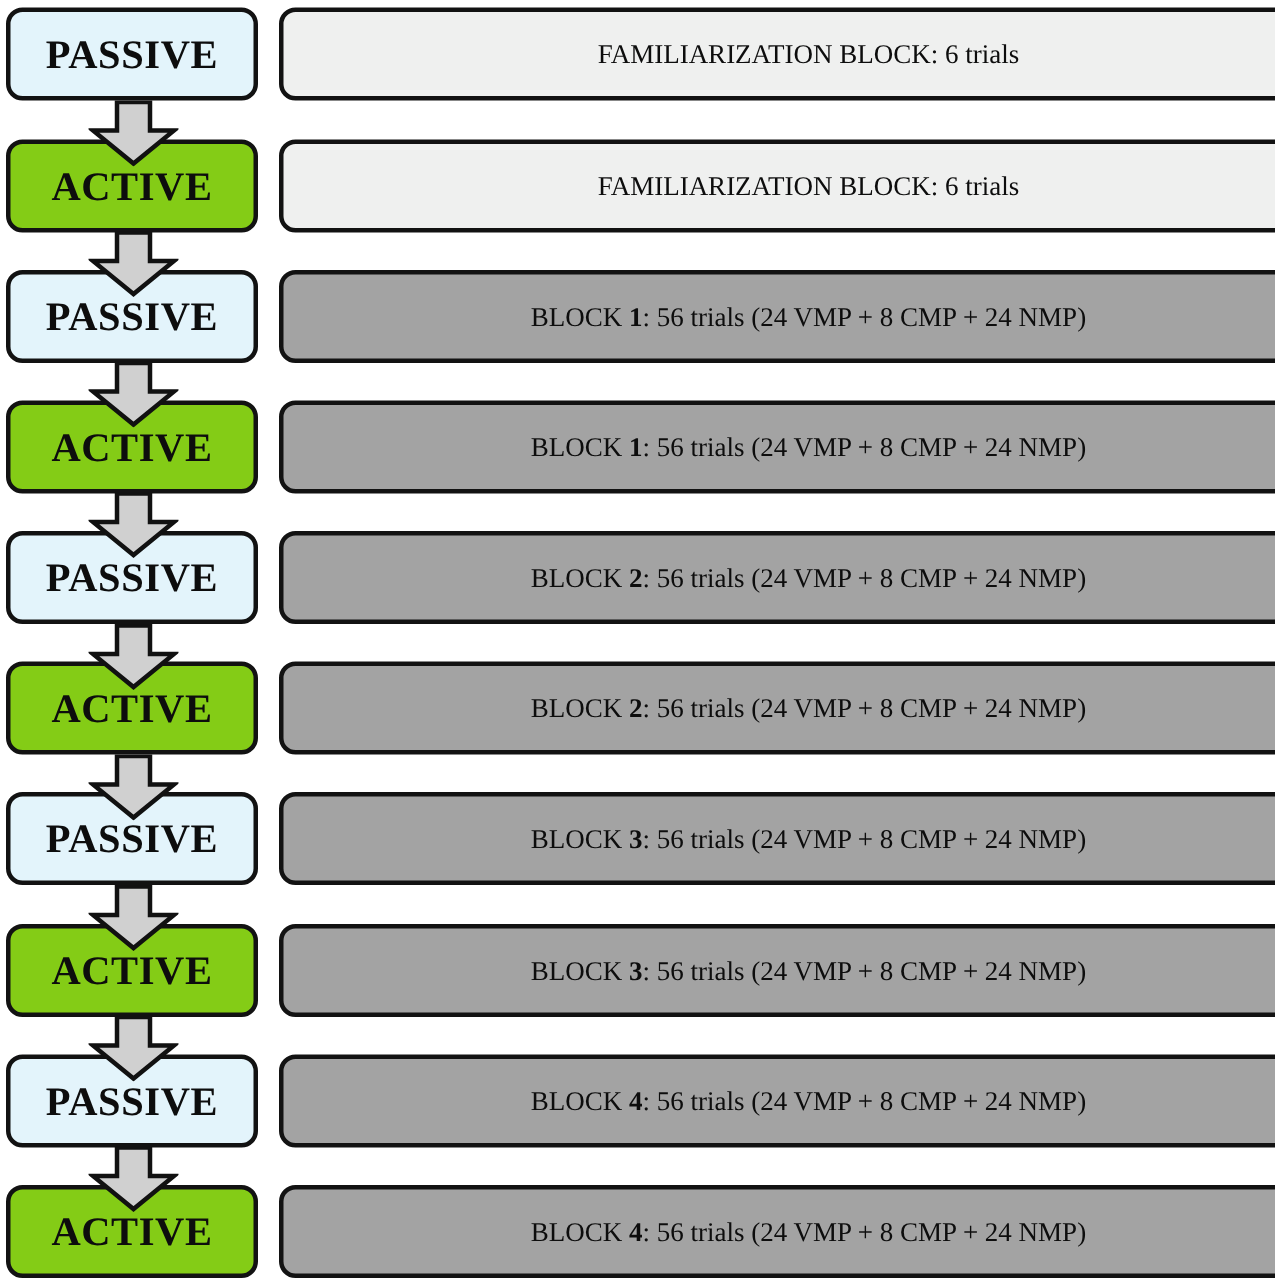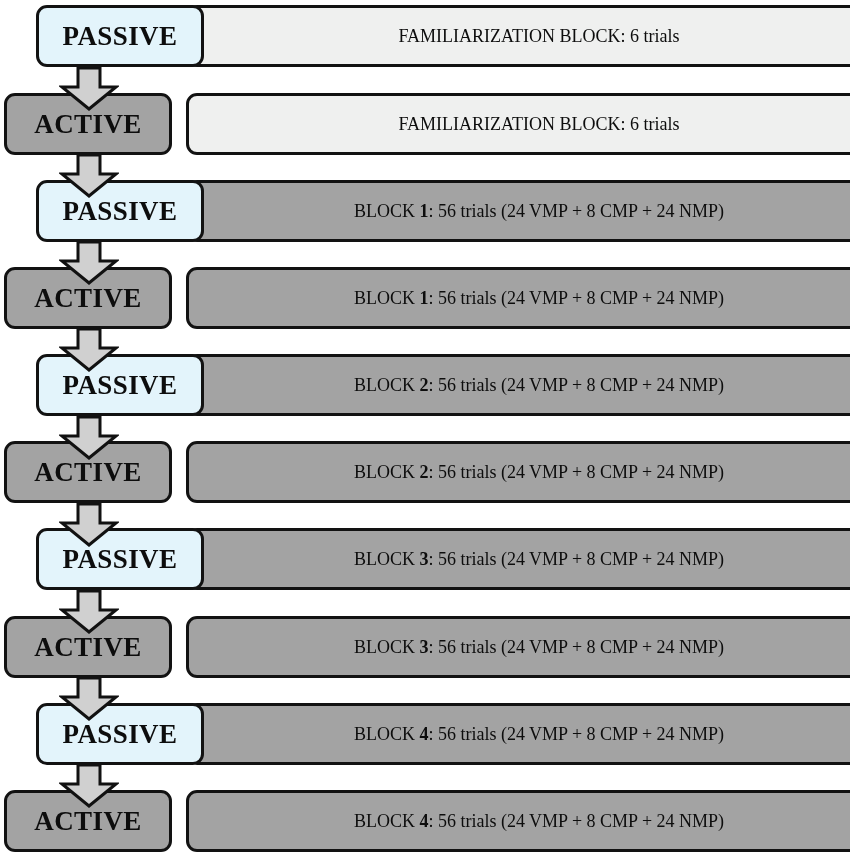--- a/index.html
+++ b/index.html
@@ -29,22 +29,22 @@
     box-sizing: border-box;
     display: flex;
     align-items: center;
     justify-content: center;
     font-weight: bold;
     font-size: 27px;
     letter-spacing: 0.4px;
     color: #0d0d0d;
     z-index: 3;
   }
-  .cond-passive { background: #e3f4fb; margin-left: 32px; }
-  .cond-active  { background: #a3a3a3; }
+  .cond-passive { background: #e3f4fb; }
+  .cond-active  { background: #84cc16; }
 
   
   .desc-box {
     position: absolute;
     left: 186px;
     width: 706px;
     border: 3px solid #121212;
     border-radius: 11px;
     box-sizing: border-box;
     display: flex;

